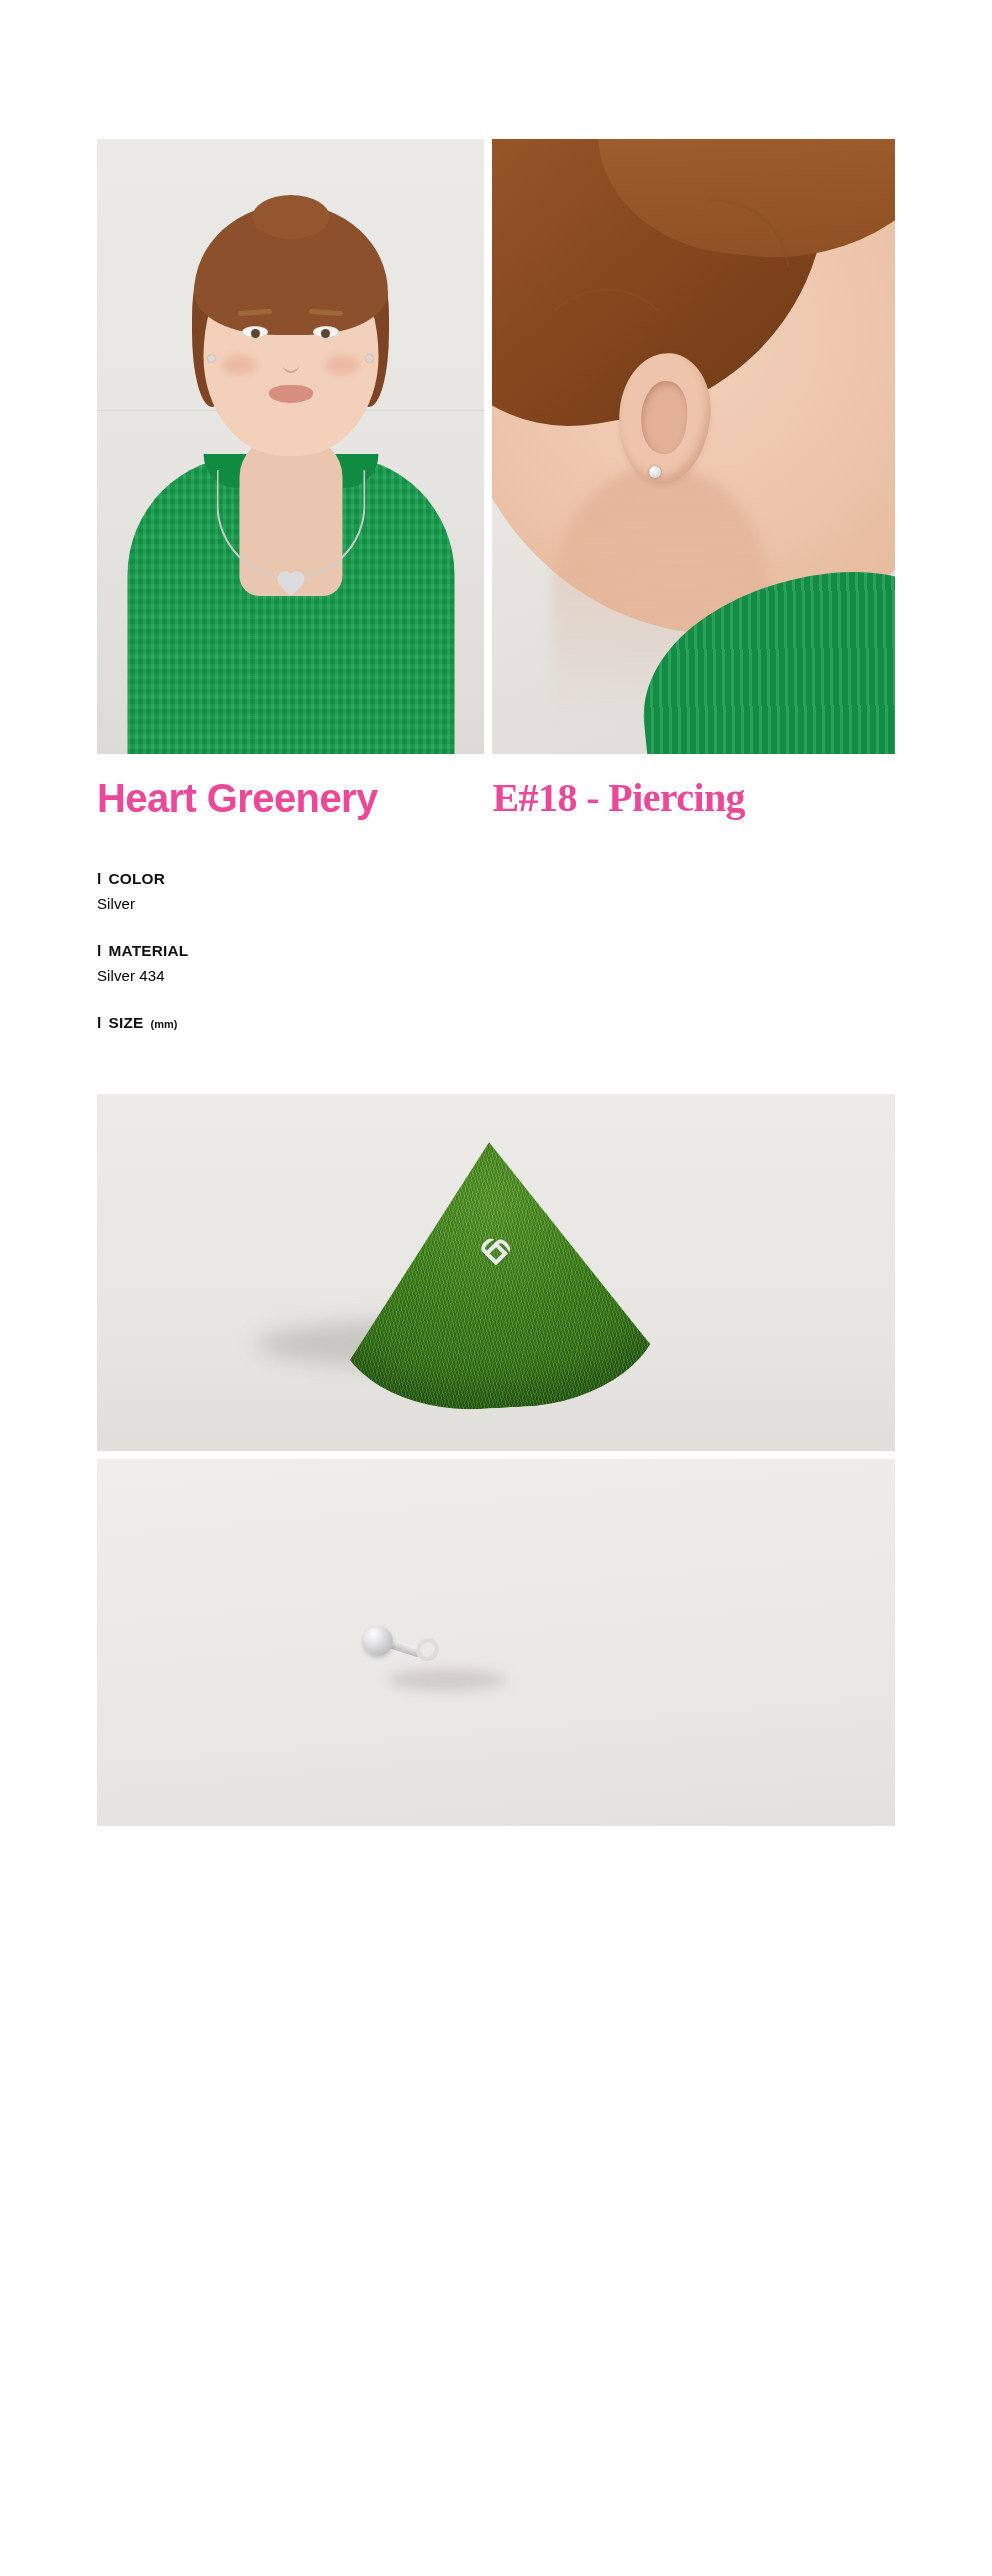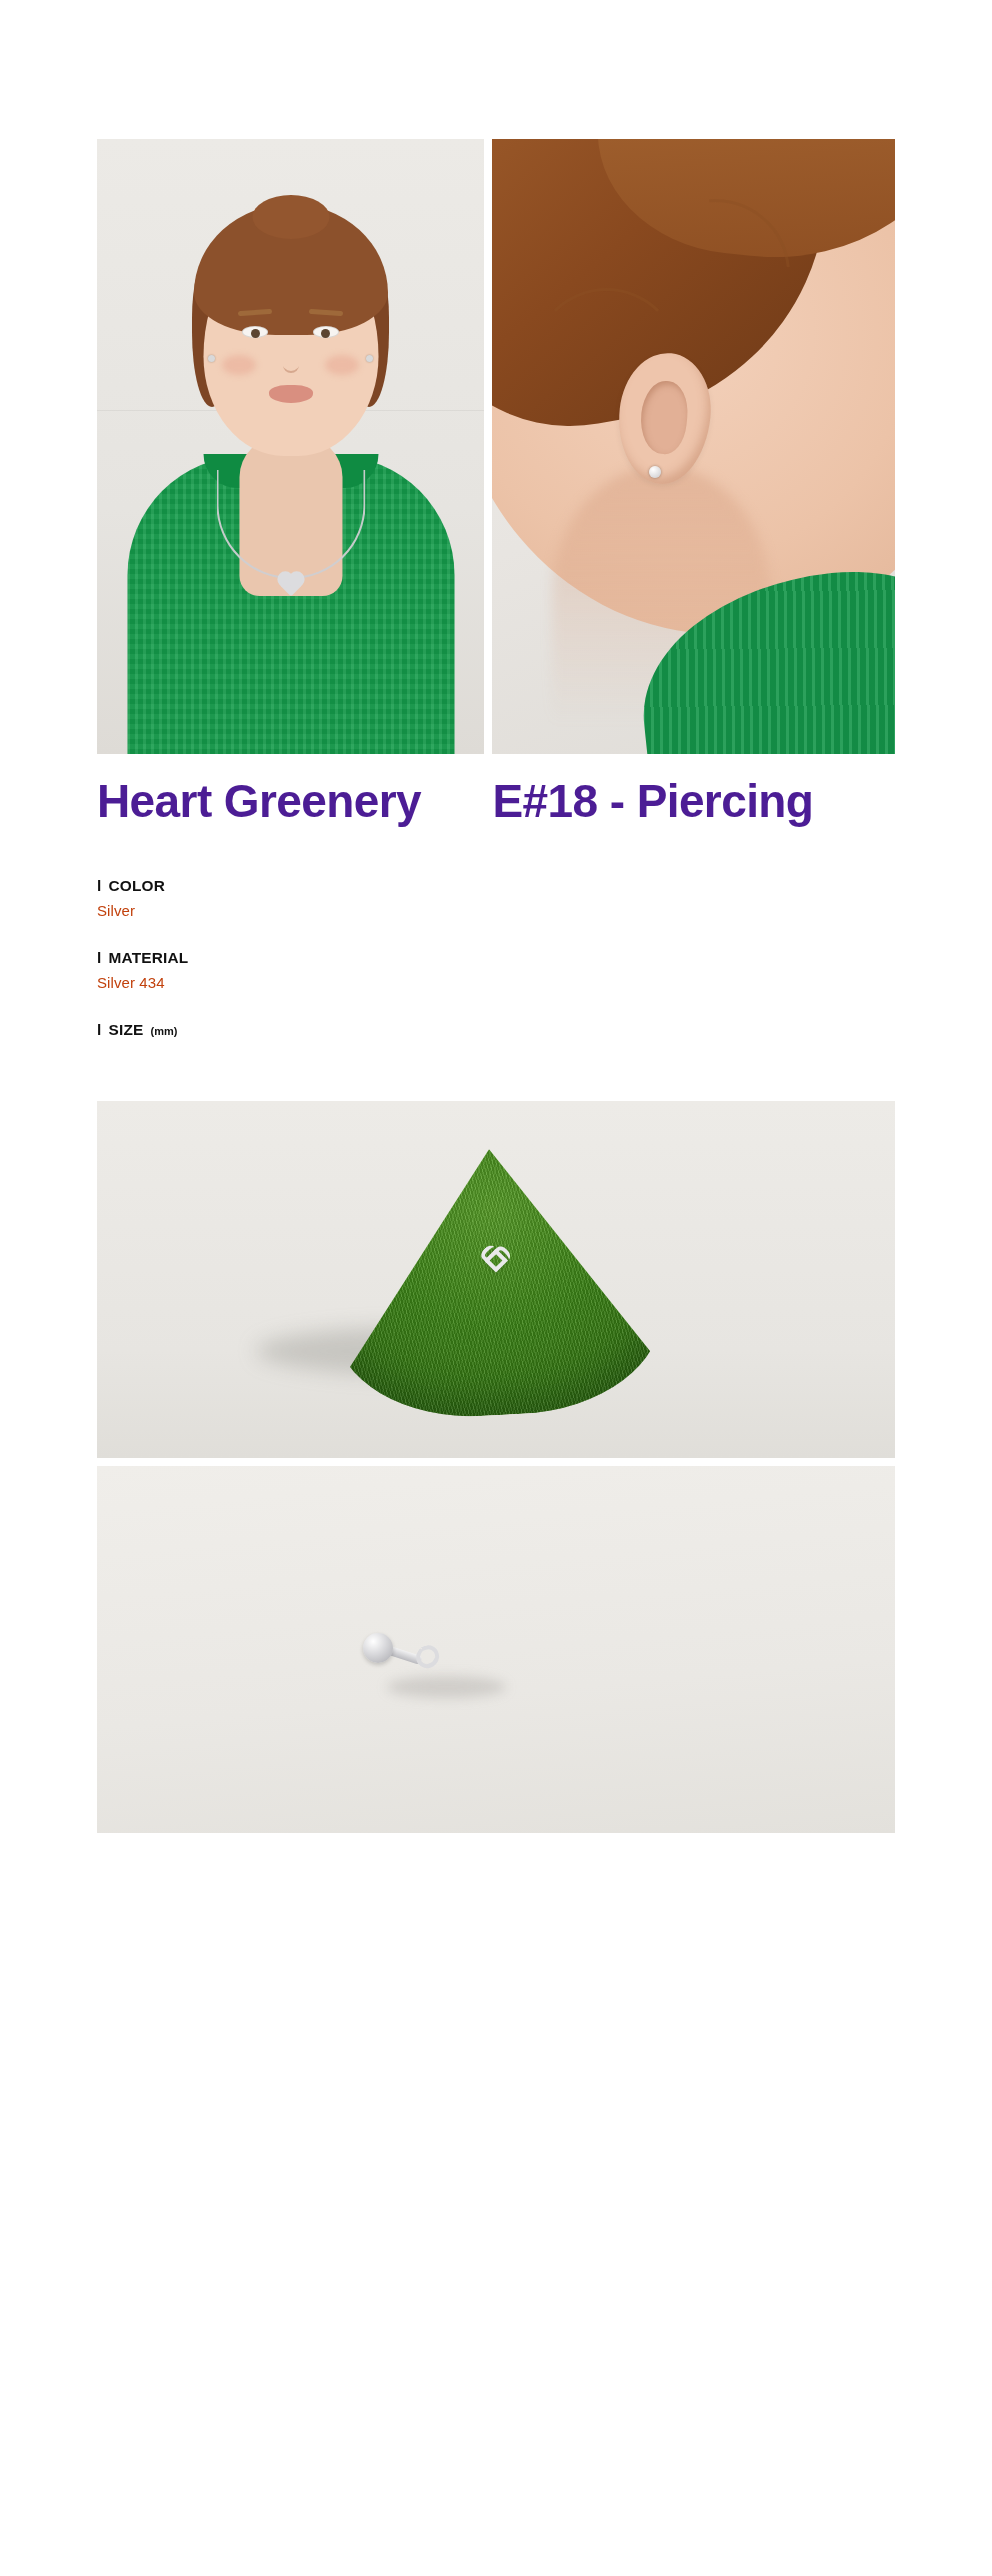--- a/index.html
+++ b/index.html
@@ -254,28 +254,28 @@
     border-radius: 50% 50% 0 0;
     filter: blur(6px);
   }
 
   
   .title-row {
     display: flex;
     padding: 22px 97px 0 97px;
   }
   .title {
-    font-size: 46px;
+    font-size: 40px;
     font-weight: 700;
     letter-spacing: -0.6px;
     line-height: 1.1;
-    color: #4c1d95;
+    color: #ec4899;
   }
   .title.left { width: 387px; }
-  .title.right { width: 403px; margin-left: 9px; }
+  .title.right { width: 403px; margin-left: 9px; font-family: Liberation Serif, serif; }
 
   
   .specs {
     padding: 50px 97px 0 97px;
   }
   .spec-group { margin-bottom: 30px; }
   .spec-label {
     font-size: 15.4px;
     font-weight: 700;
     letter-spacing: 0.2px;
@@ -292,21 +292,21 @@
   }
   .spec-unit {
     font-size: 11px;
     font-weight: 700;
     color: #111;
     letter-spacing: 0;
   }
   .spec-value {
     font-size: 15px;
     font-weight: 400;
-    color: #c2410c;
+    color: #000000;
     letter-spacing: 0.1px;
   }
 
   
   .photo-block {
     margin: 0 97px;
     background: #eceae6;
     position: relative;
     overflow: hidden;
   }

